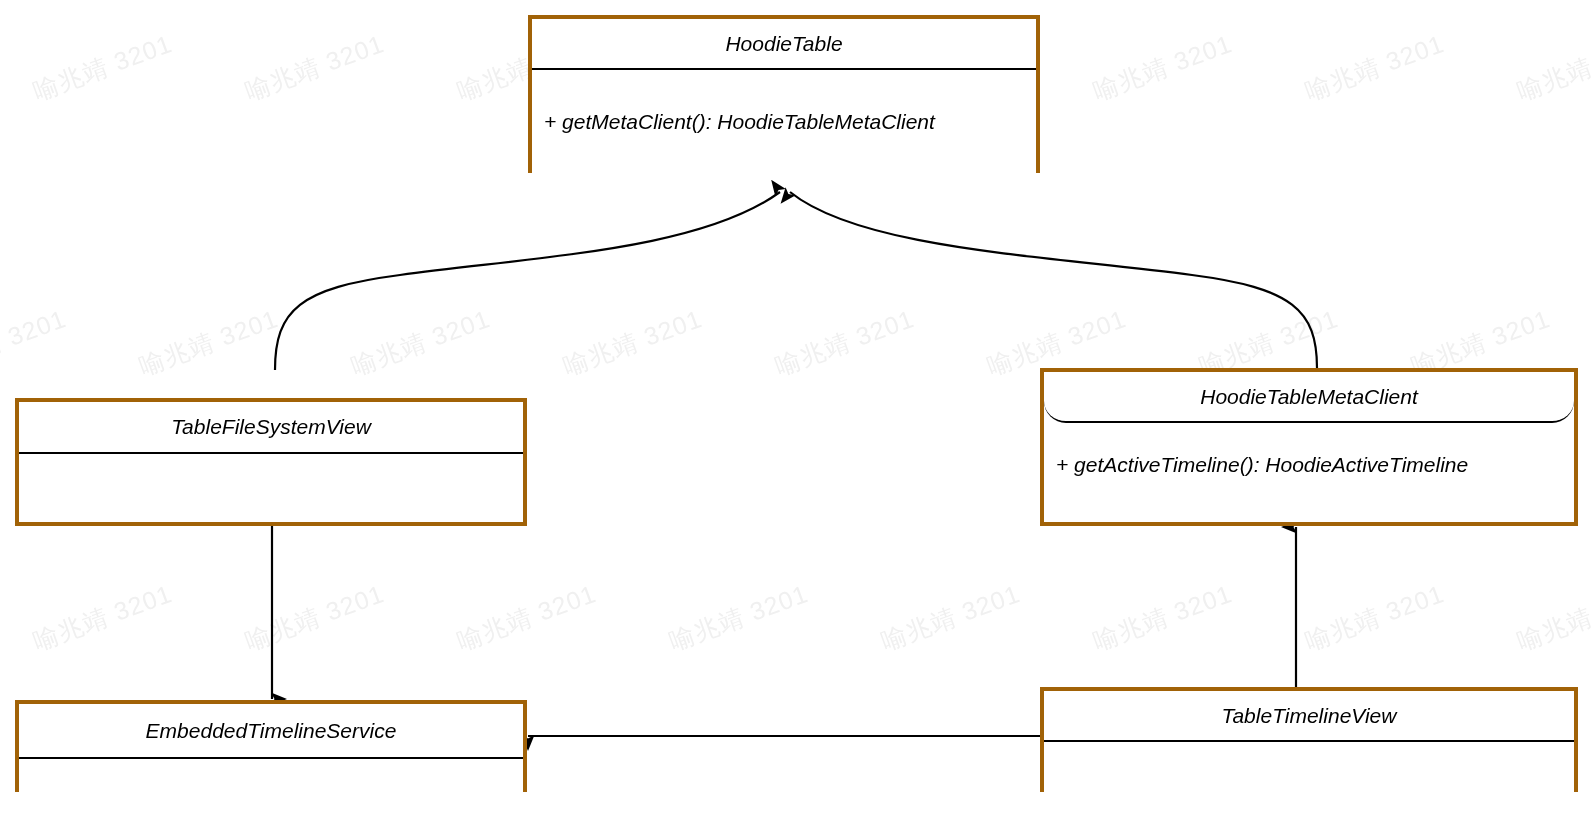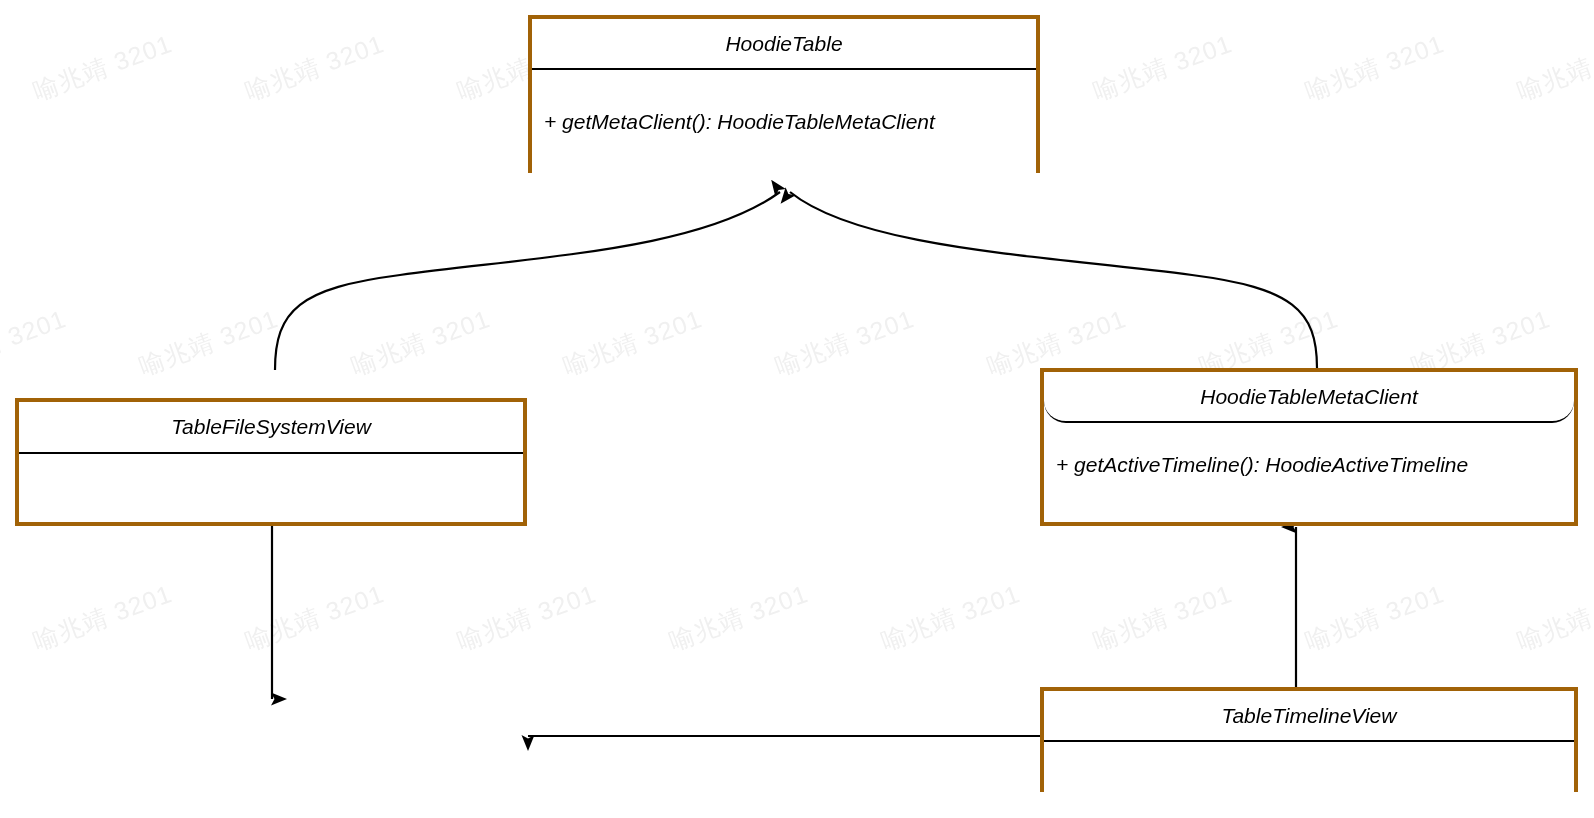--- a/index.html
+++ b/index.html
@@ -181,19 +181,23 @@
     <div class="uml-members empty"></div>
   </div>
 
   <div class="uml-class" id="class-hoodie-table-meta-client">
     <div class="uml-class-name">HoodieTableMetaClient</div>
     <div class="uml-members">
       <div class="uml-member">+ getActiveTimeline(): HoodieActiveTimeline</div>
     </div>
   </div>
 
+  <div class="uml-class" id="class-embedded-timeline-service">
+    <div class="uml-class-name">EmbeddedTimelineService</div>
+    <div class="uml-members empty"></div>
+  </div>
 
   <div class="uml-class" id="class-table-timeline-view">
     <div class="uml-class-name">TableTimelineView</div>
     <div class="uml-members empty"></div>
   </div>
 
 </div>
 
 </body></html>

